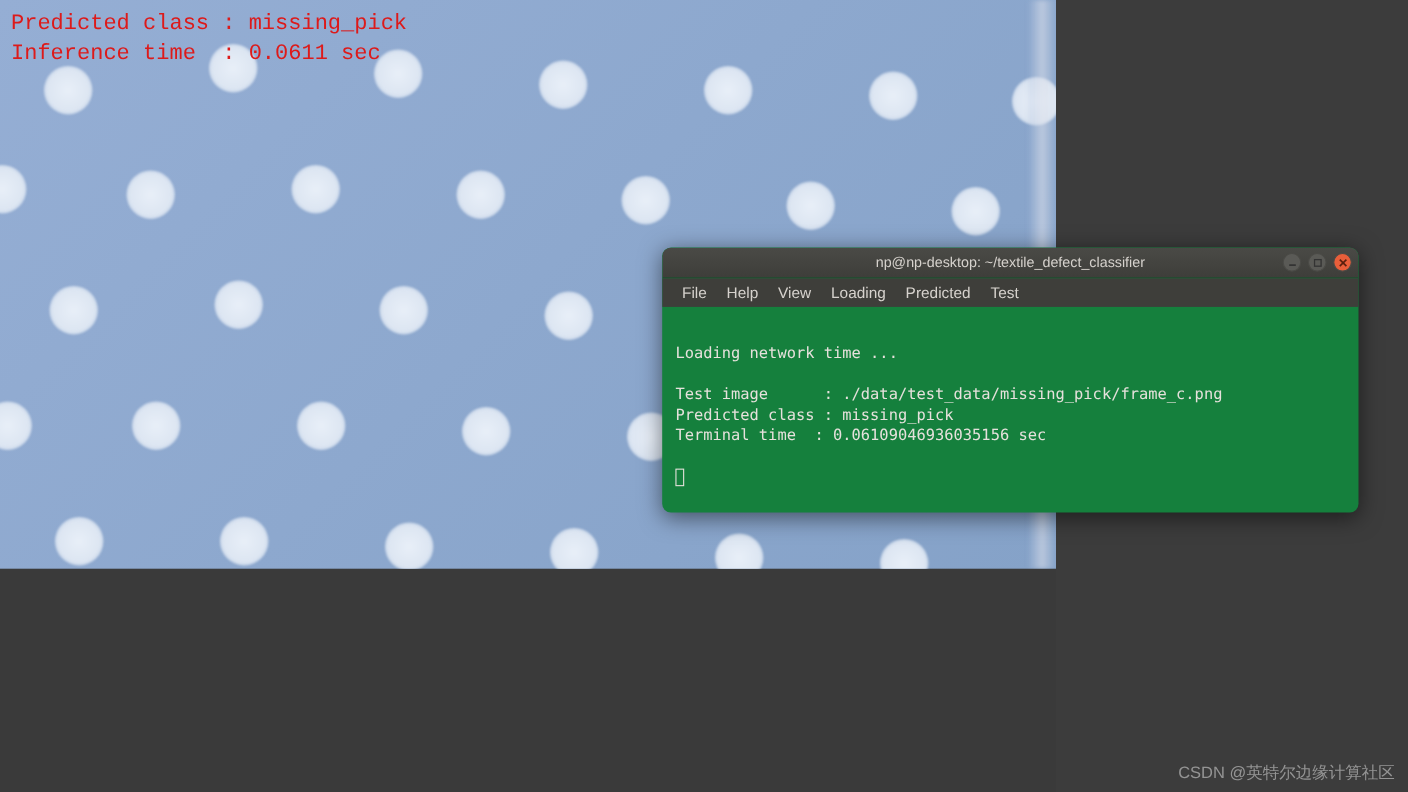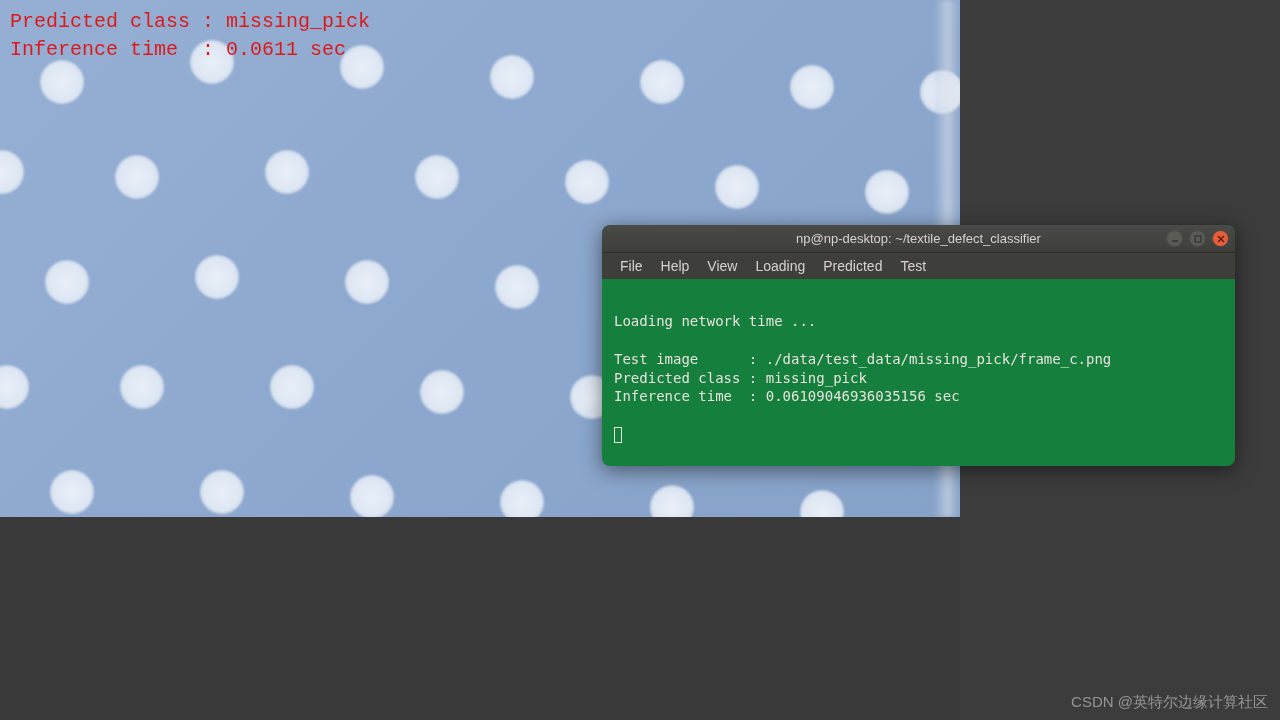--- a/index.html
+++ b/index.html
@@ -229,18 +229,18 @@
     <span class="menu-item">View</span>
     <span class="menu-item">Loading</span>
     <span class="menu-item">Predicted</span>
     <span class="menu-item">Test</span>
   </div>
   <div class="terminal-body">
 <span>Loading network time ...</span>
 <span></span>
 <span>Test image      : ./data/test_data/missing_pick/frame_c.png</span>
 <span>Predicted class : missing_pick</span>
-<span>Inference time  : 0.06109046936035156 sec</span>
+<span>Terminal time  : 0.06109046936035156 sec</span>
 
 <span class="cursor"></span></div>
 </div>
 
 <div class="watermark">CSDN @英特尔边缘计算社区</div>
 
 </body></html>

